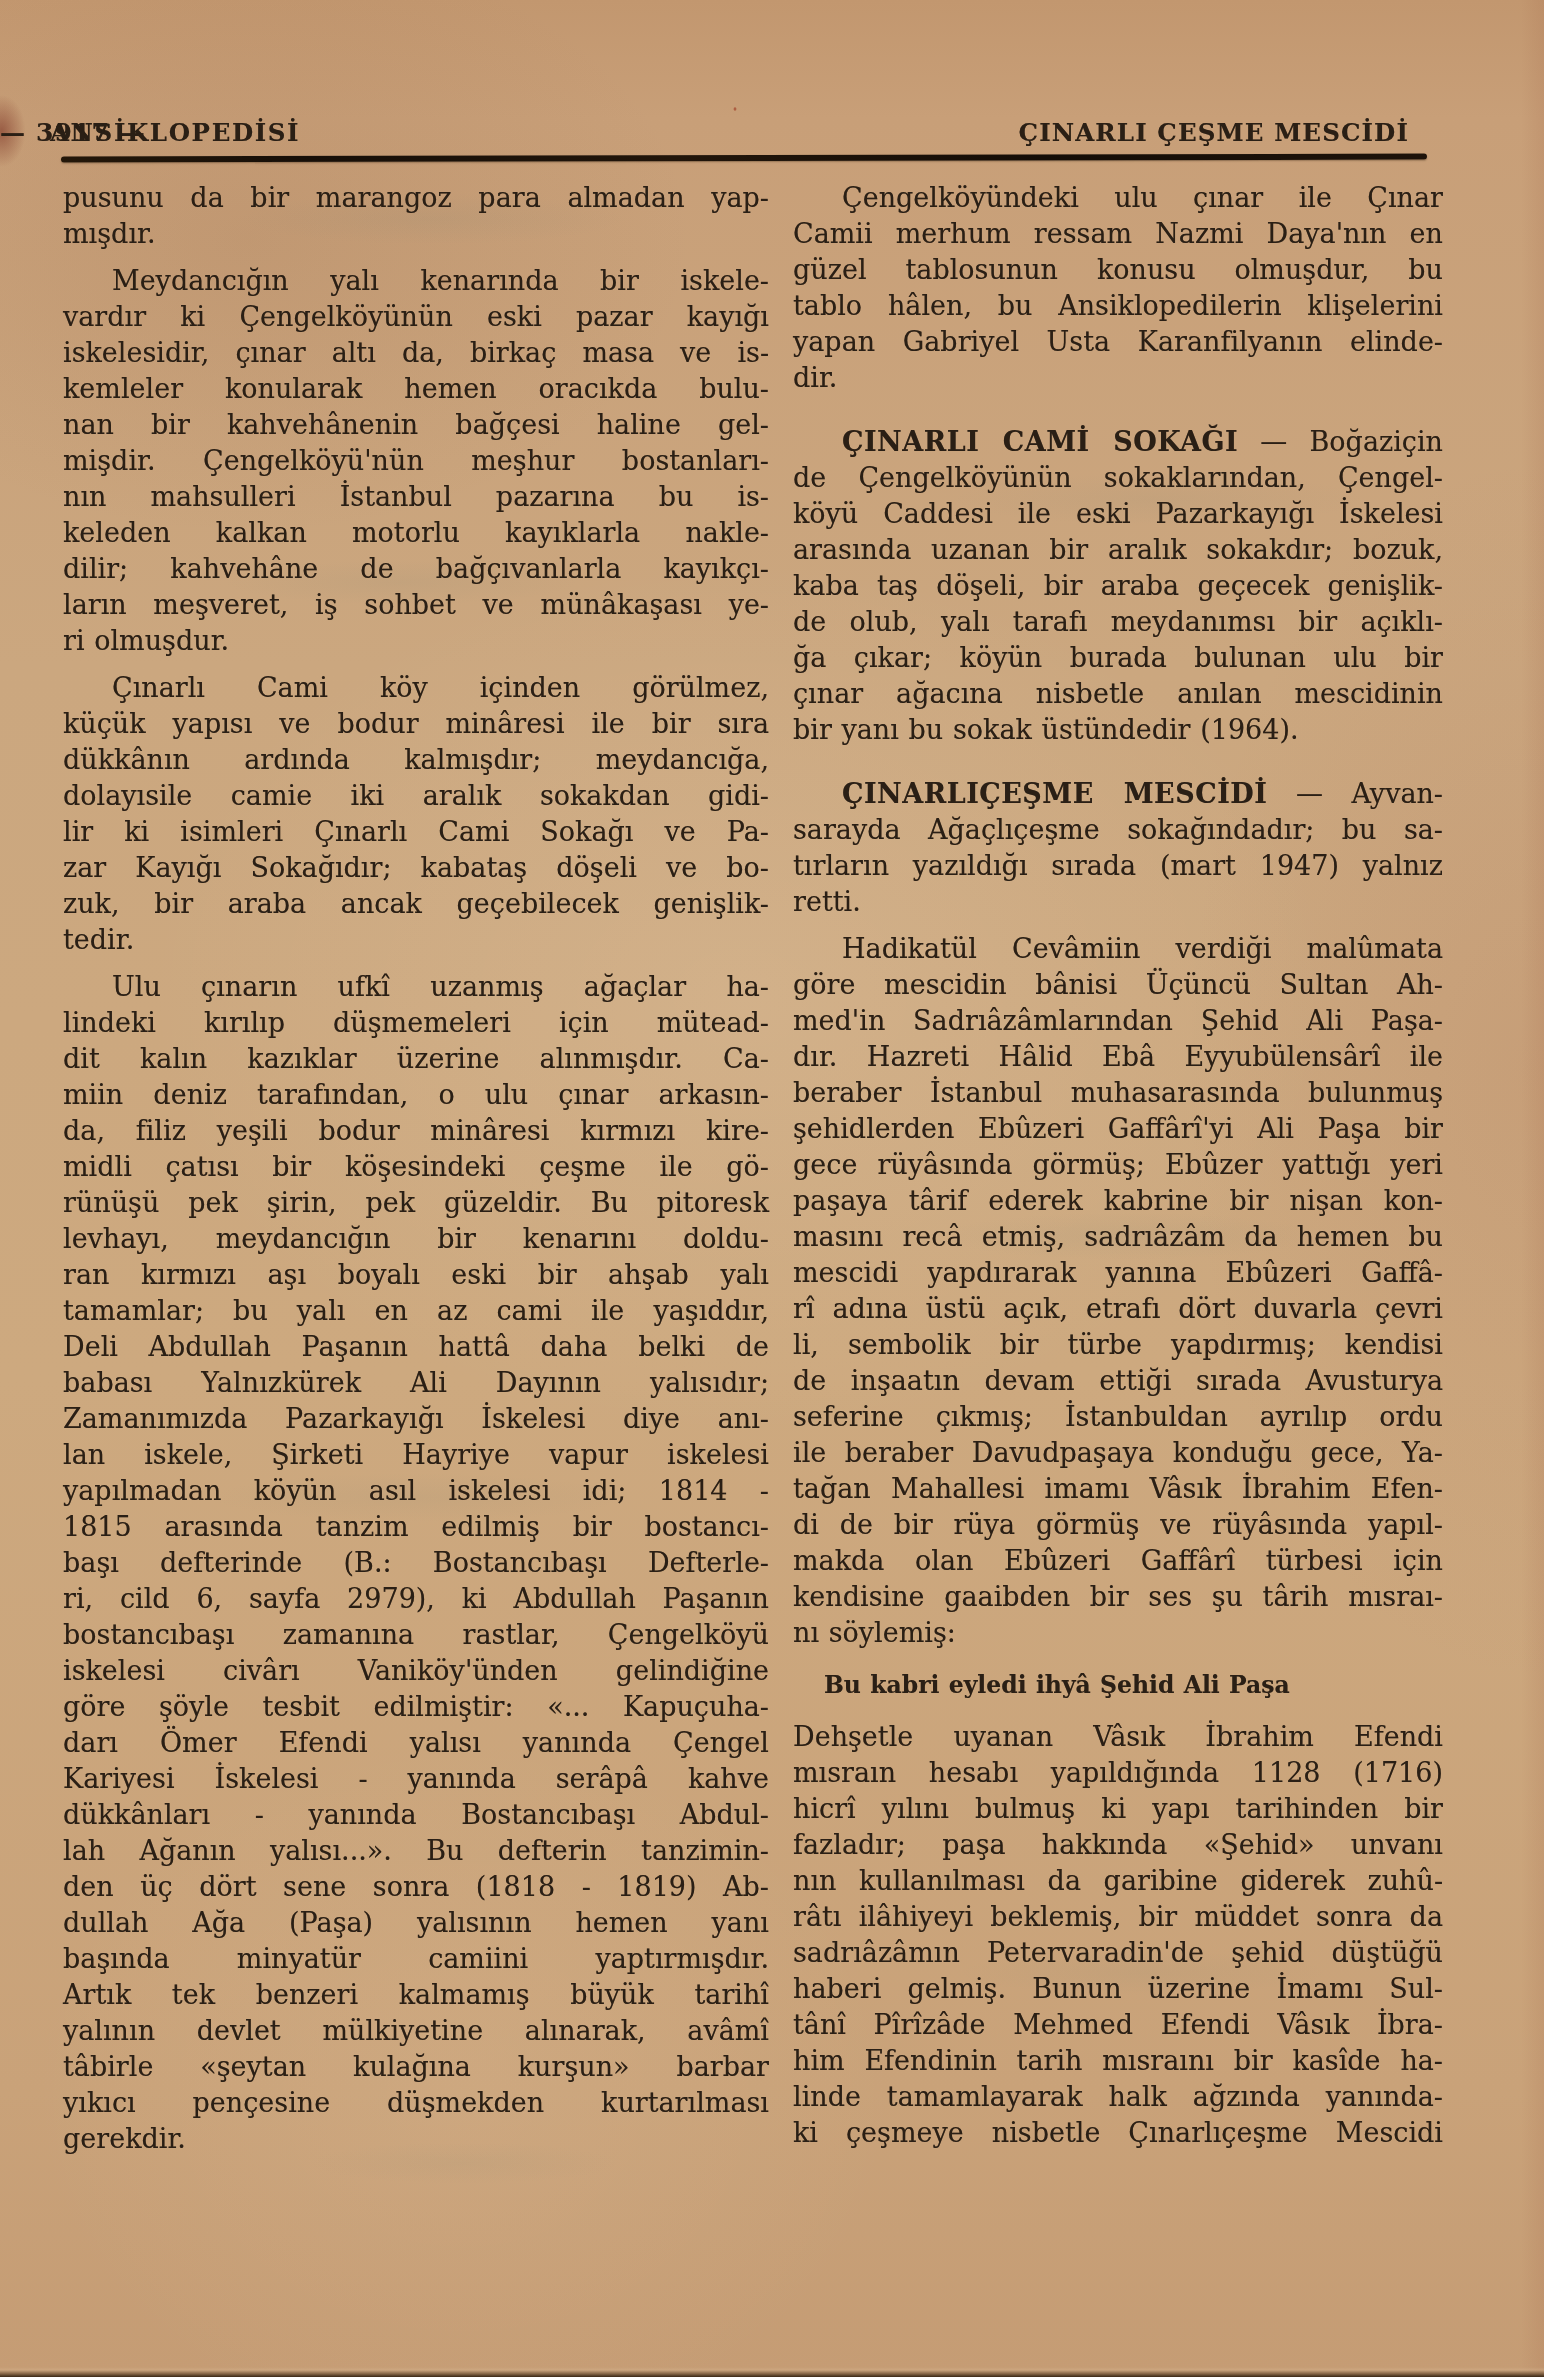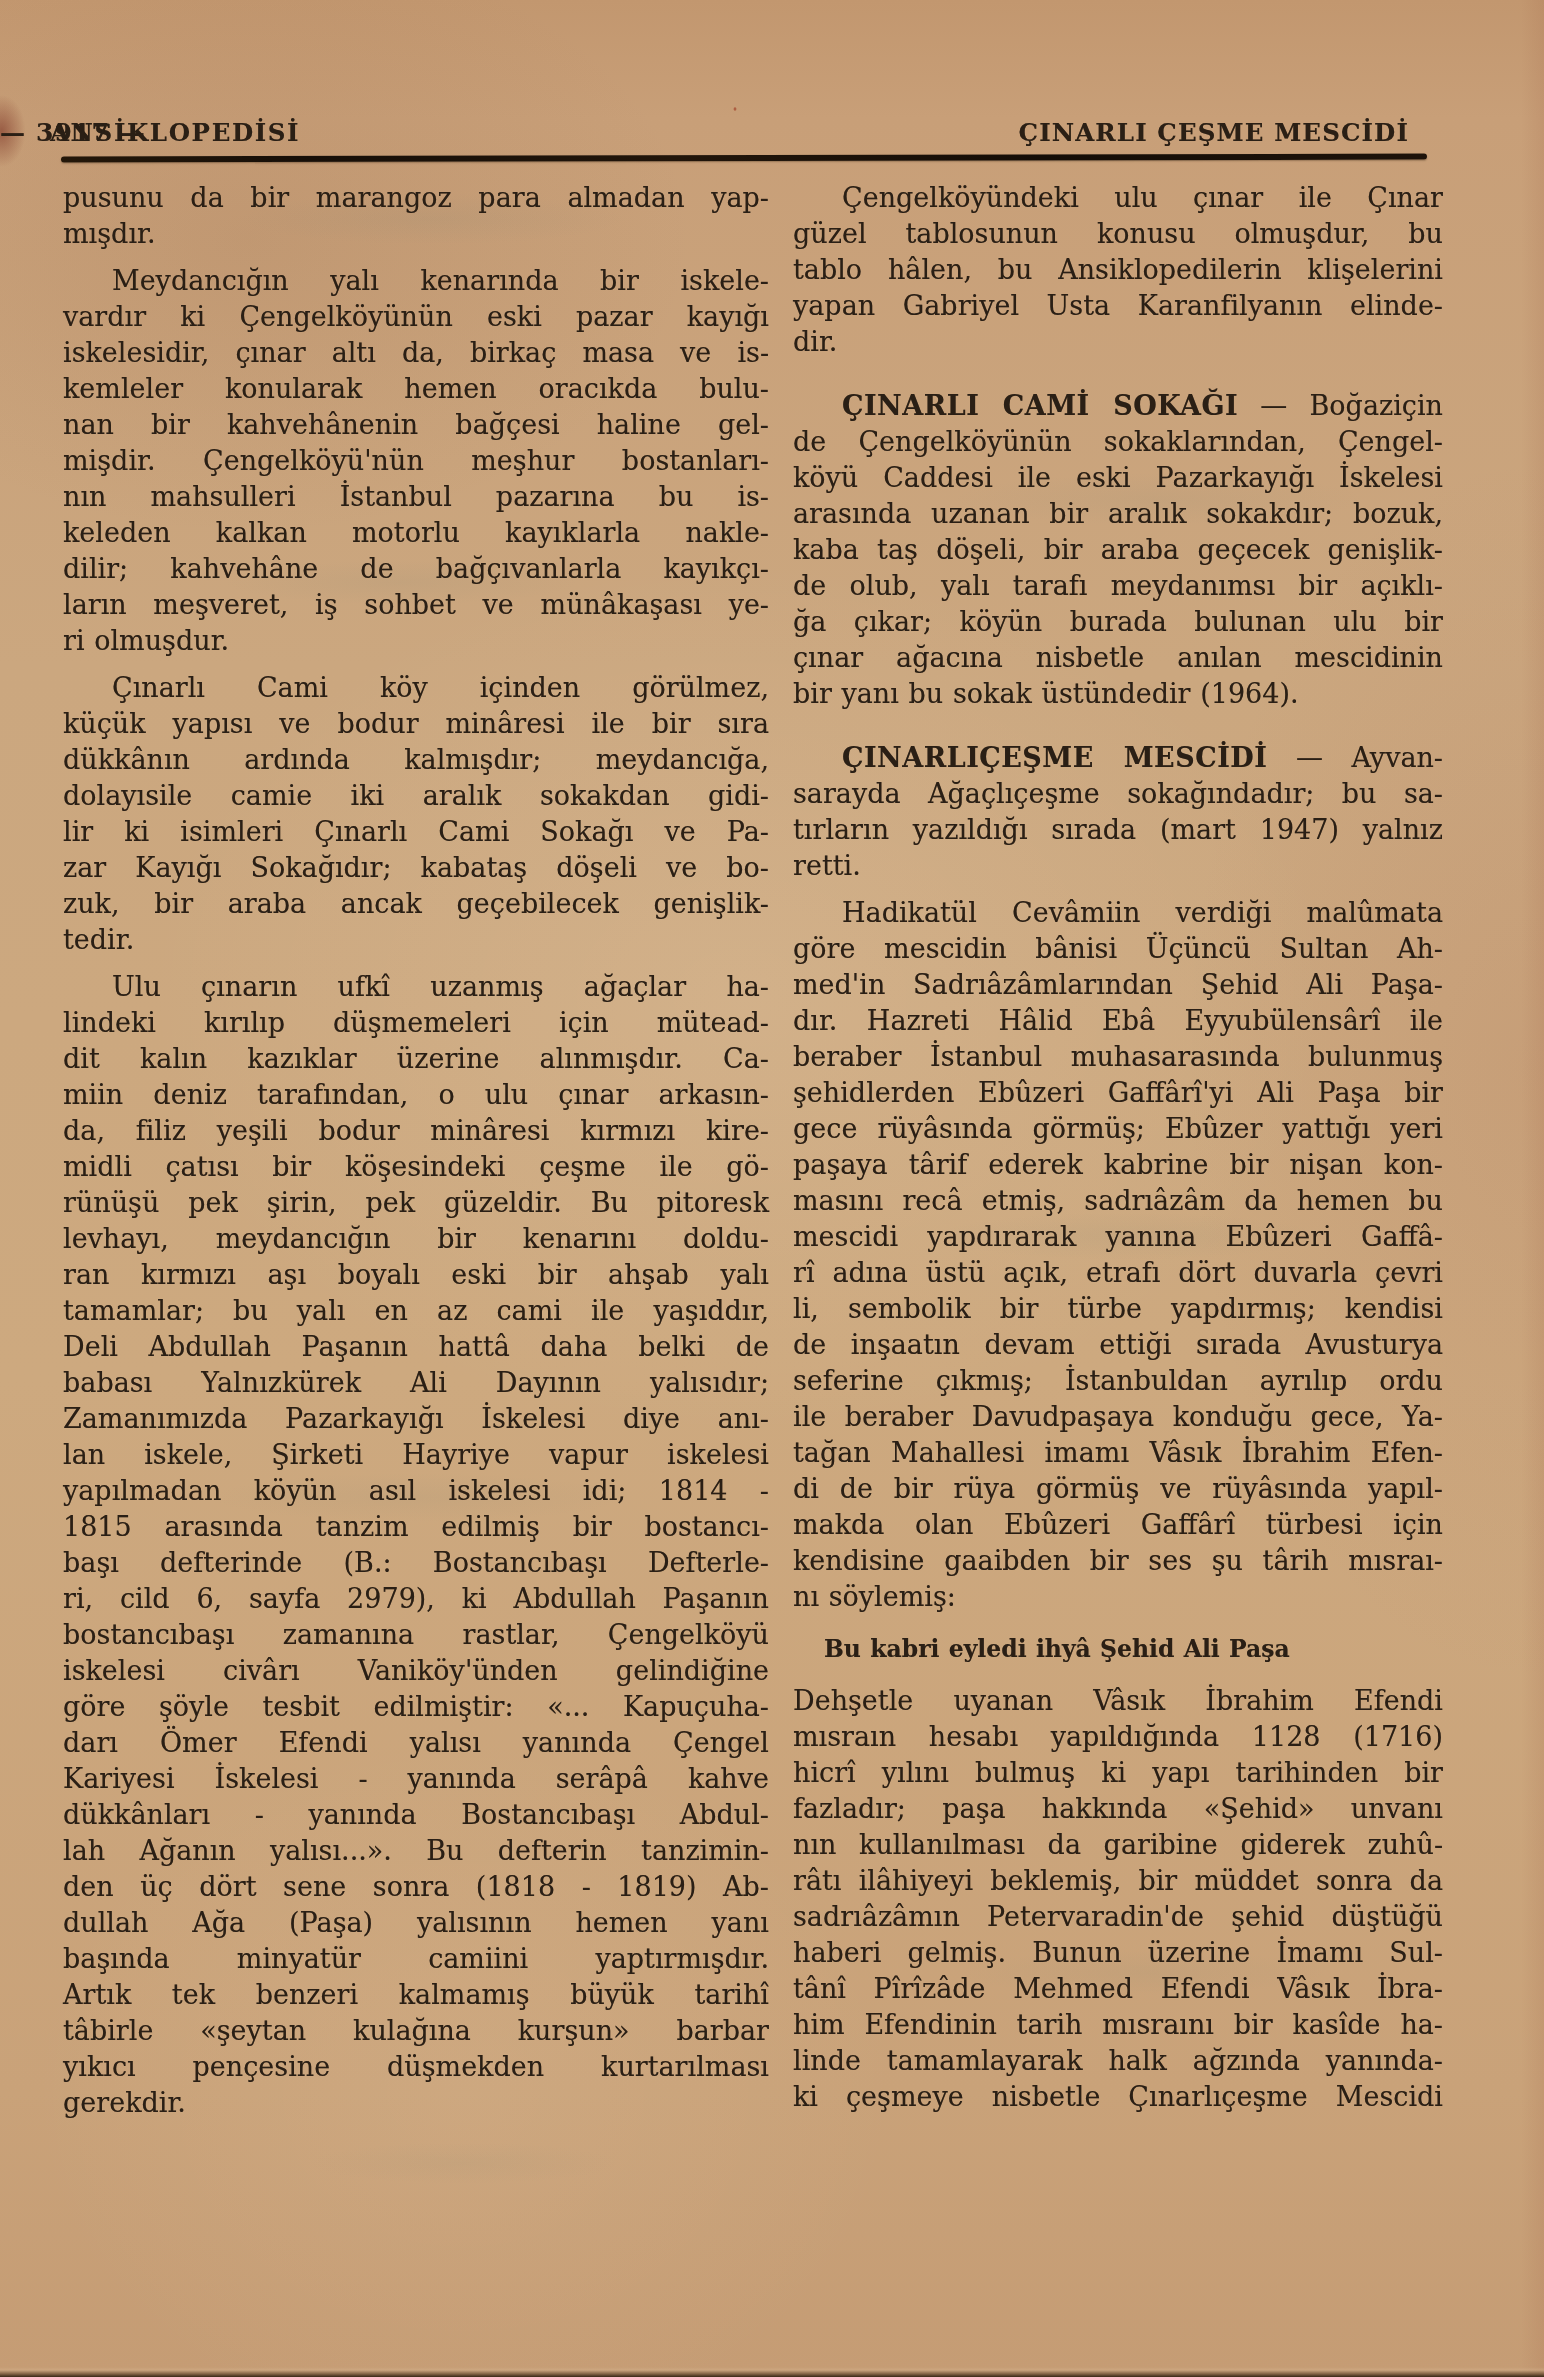--- a/index.html
+++ b/index.html
@@ -118,28 +118,30 @@
         <div class="line">iskelesi civârı Vaniköy'ünden gelindiğine</div>
         <div class="line">göre şöyle tesbit edilmiştir: «... Kapuçuha-</div>
         <div class="line">darı Ömer Efendi yalısı yanında Çengel</div>
         <div class="line">Kariyesi İskelesi - yanında serâpâ kahve</div>
         <div class="line">dükkânları - yanında Bostancıbaşı Abdul-</div>
         <div class="line">lah Ağanın yalısı...». Bu defterin tanzimin-</div>
         <div class="line">den üç dört sene sonra (1818 - 1819) Ab-</div>
         <div class="line">dullah Ağa (Paşa) yalısının hemen yanı</div>
         <div class="line">başında minyatür camiini yaptırmışdır.</div>
         <div class="line">Artık tek benzeri kalmamış büyük tarihî</div>
+        <div class="line">yalının devlet mülkiyetine alınarak, avâmî</div>
         <div class="line">tâbirle «şeytan kulağına kurşun» barbar</div>
         <div class="line">yıkıcı pençesine düşmekden kurtarılması</div>
         <div class="line end">gerekdir.</div>
       </div>
     </section>
   <section class="column col-right">
       <div class="block paragraph">
         <div class="line first">Çengelköyündeki ulu çınar ile Çınar</div>
+        <div class="line">Camii merhum ressam Nazmi Daya'nın en</div>
         <div class="line">güzel tablosunun konusu olmuşdur, bu</div>
         <div class="line">tablo hâlen, bu Ansiklopedilerin klişelerini</div>
         <div class="line">yapan Gabriyel Usta Karanfilyanın elinde-</div>
         <div class="line end">dir.</div>
       </div>
       <div class="block entry">
         <div class="line first"><b>ÇINARLI CAMİ SOKAĞI</b> — Boğaziçin</div>
         <div class="line">de Çengelköyünün sokaklarından, Çengel-</div>
         <div class="line">köyü Caddesi ile eski Pazarkayığı İskelesi</div>
         <div class="line">arasında uzanan bir aralık sokakdır; bozuk,</div>

